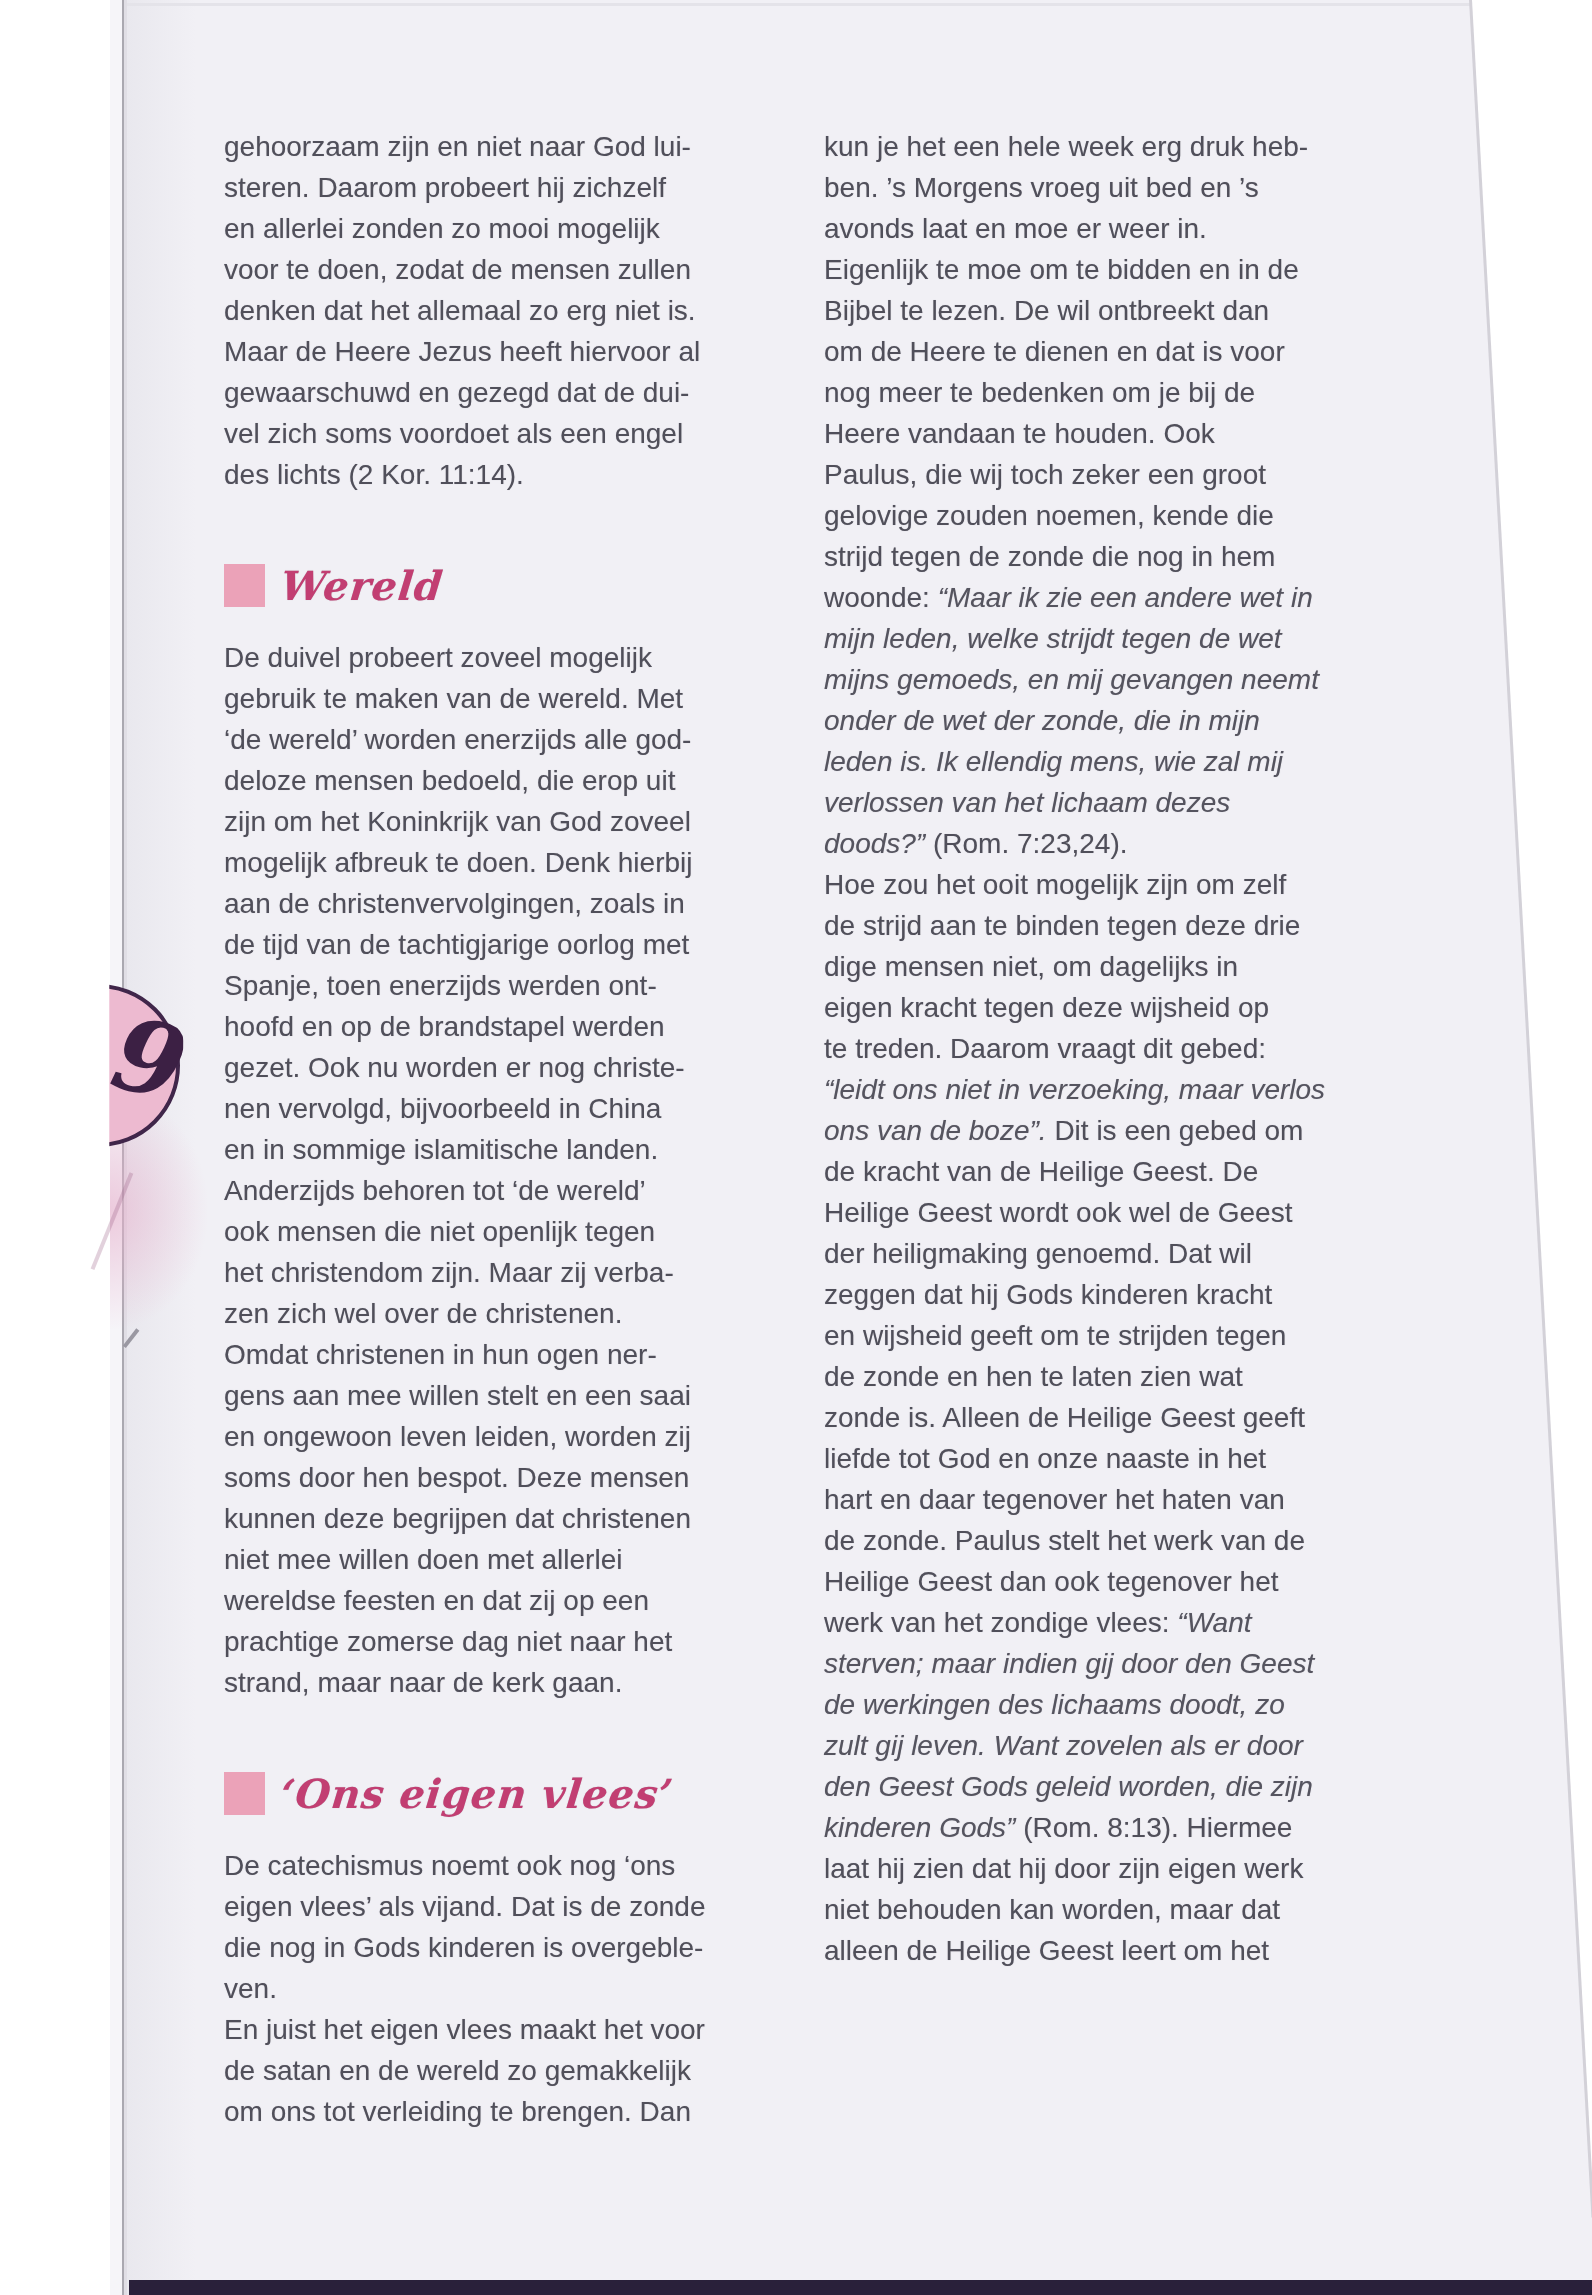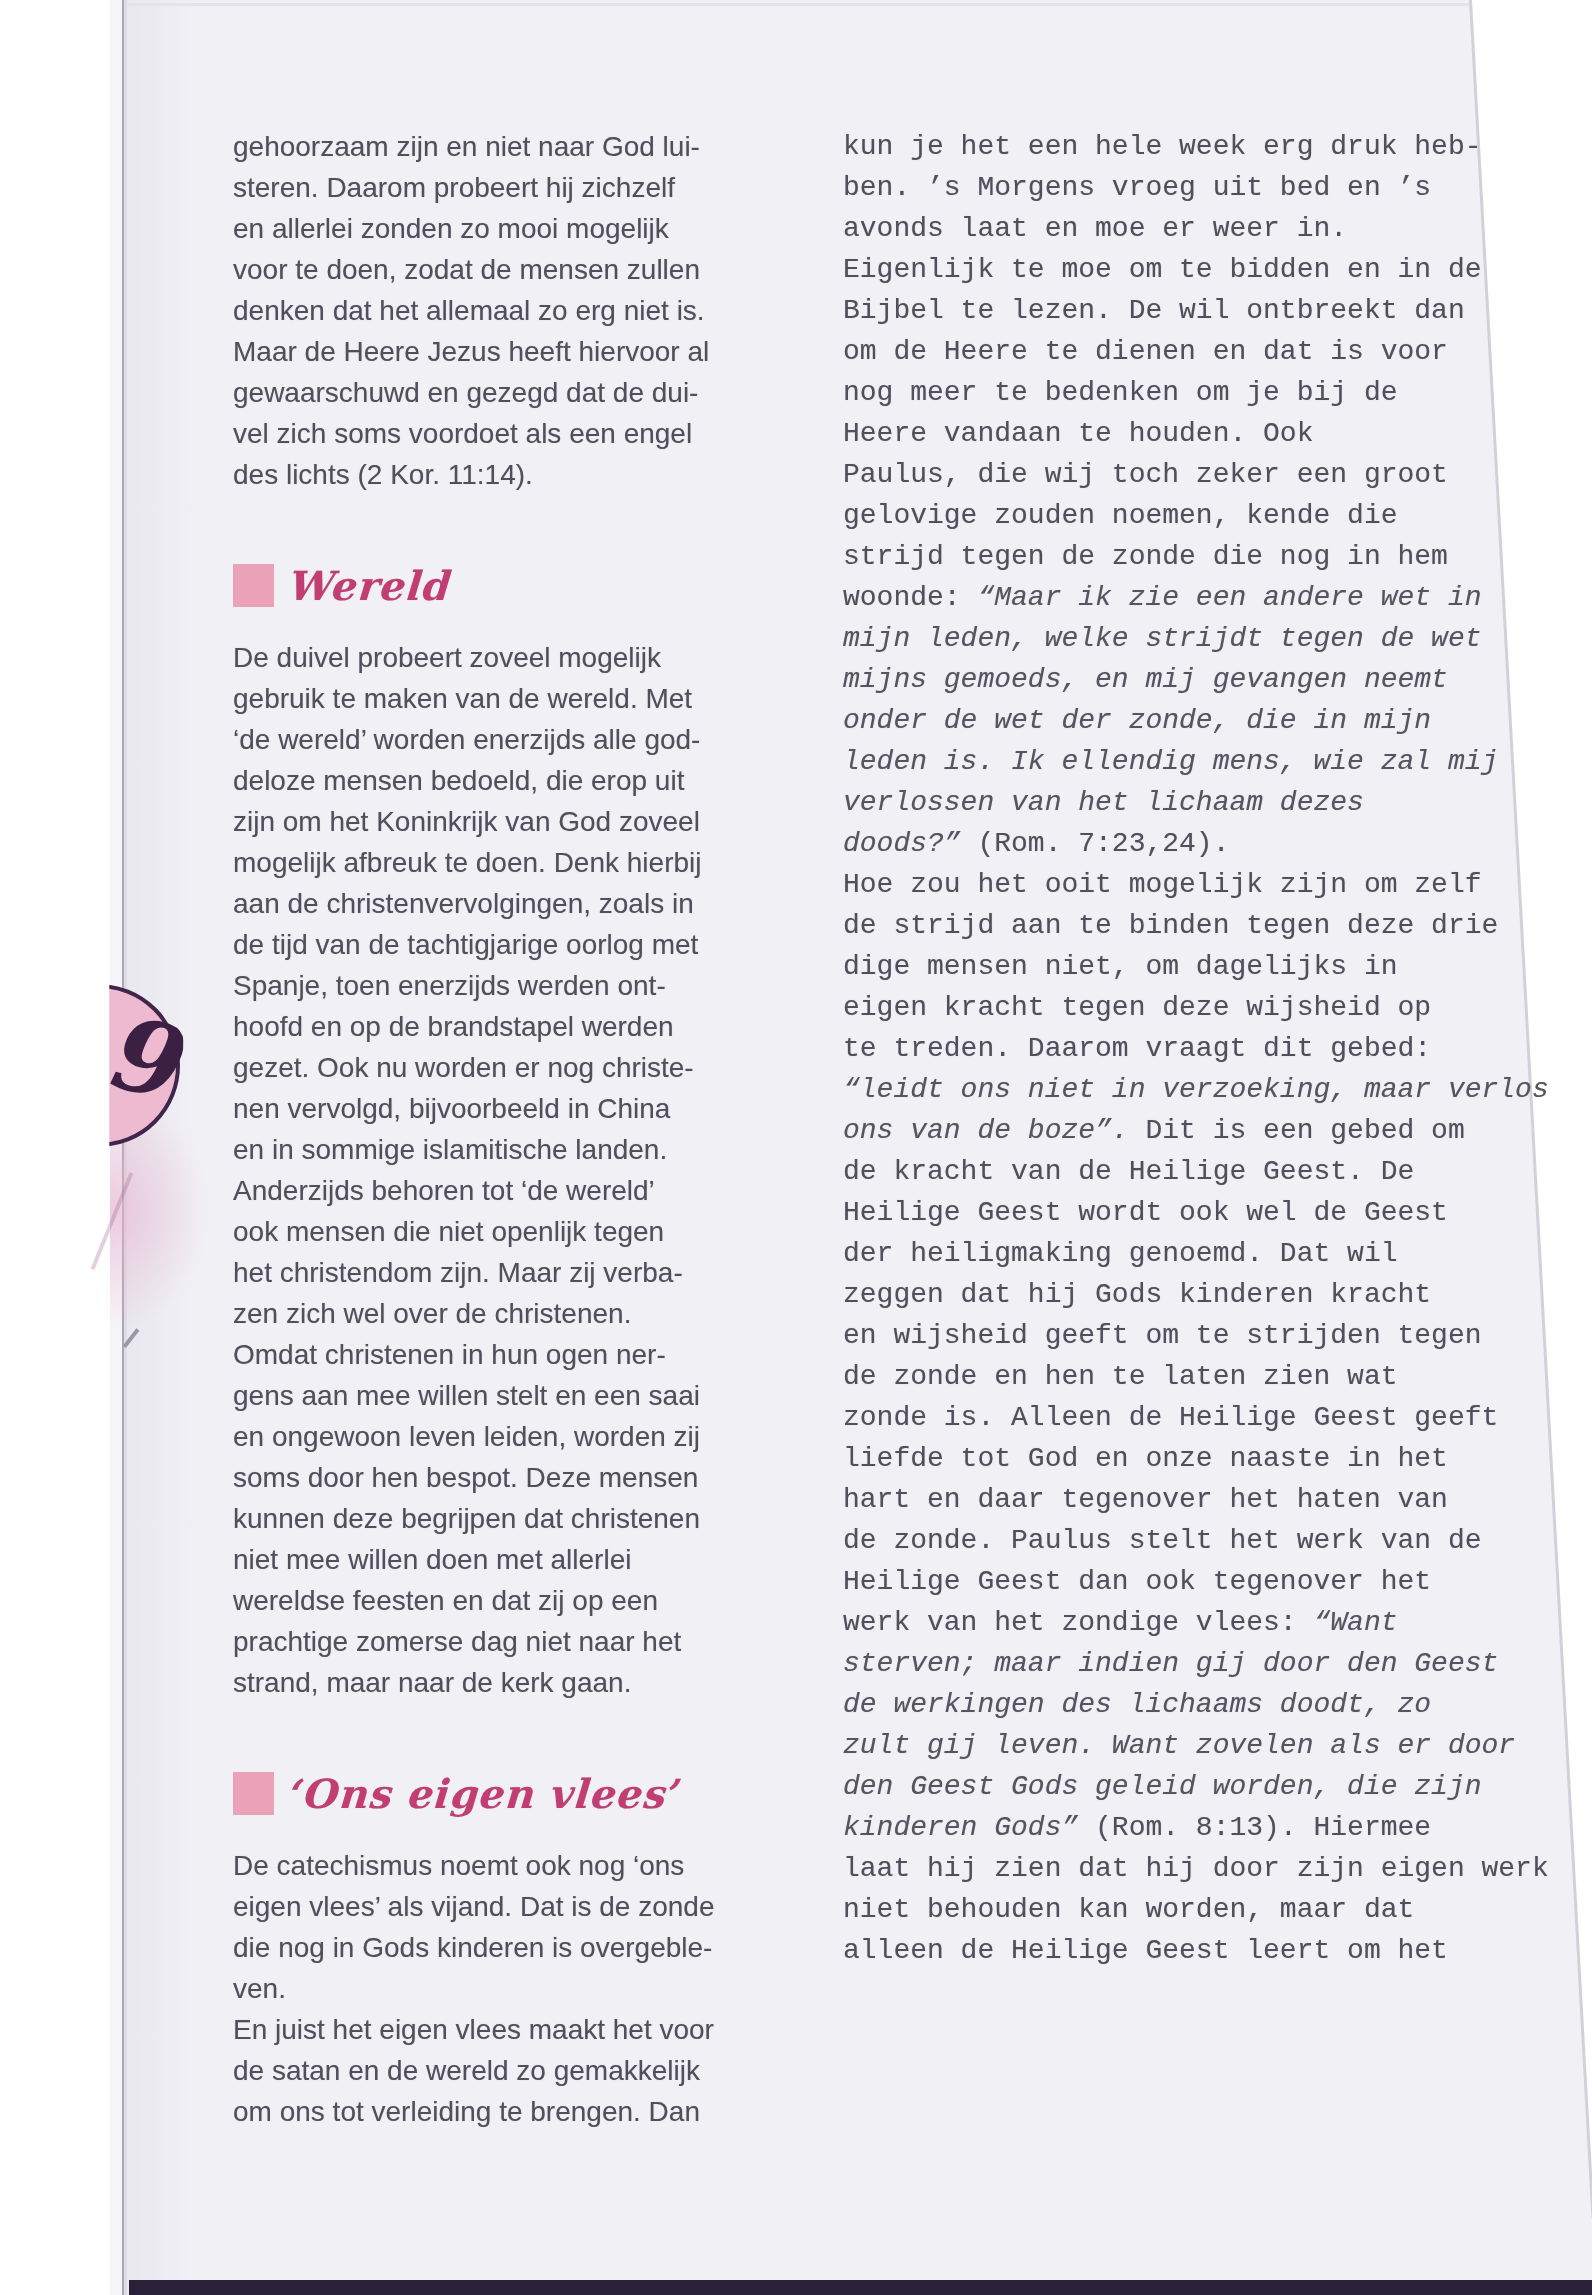--- a/index.html
+++ b/index.html
@@ -39,22 +39,22 @@
   .blob{position:absolute;left:26px;top:1113px;width:181px;height:216px;
          clip-path:inset(0 0 0 84px);
          background:radial-gradient(ellipse at 45% 45%,rgba(231,178,205,.65),rgba(231,178,205,0) 72%);}
   .blob-mark{position:absolute;left:110px;top:1169px;width:3.5px;height:104px;
          background:rgba(150,90,130,.28);transform:rotate(22deg);}
   .pencil-tick{position:absolute;left:129px;top:1327px;width:3.5px;height:22.4px;
          background:#9a98a2;transform:rotate(38deg);}
   
   .col{position:absolute;top:126px;color:#504f5a;font-size:28px;line-height:41px;
        text-shadow:0 0 0.9px rgba(80,79,90,.30);}
-  .col-left{left:233px;width:557px;}
-  .col-right{left:843px;width:608px;font-family:Liberation Mono, monospace;}
+  .col-left{left:224px;width:557px;}
+  .col-right{left:824px;width:608px;}
   .para{display:block;}
   .line{height:41px;white-space:pre;}
   .seg{white-space:pre;}
   .seg.it{font-style:italic;color:#55545f;}
   .heading{display:flex;align-items:center;gap:15.5px;height:48px;margin:66px 0 28px 0;}
   .hsq{width:41px;height:43px;background:var(--bullet-pink,#eba2b8);flex:0 0 auto;}
   .htext{font-family:"DejaVu Serif","Liberation Serif",serif;font-style:italic;font-weight:bold;
          font-size:40px;color:var(--heading-pink,#c23e72);transform:skewX(-6deg);
          letter-spacing:0.9px;white-space:pre;}
 </style>

